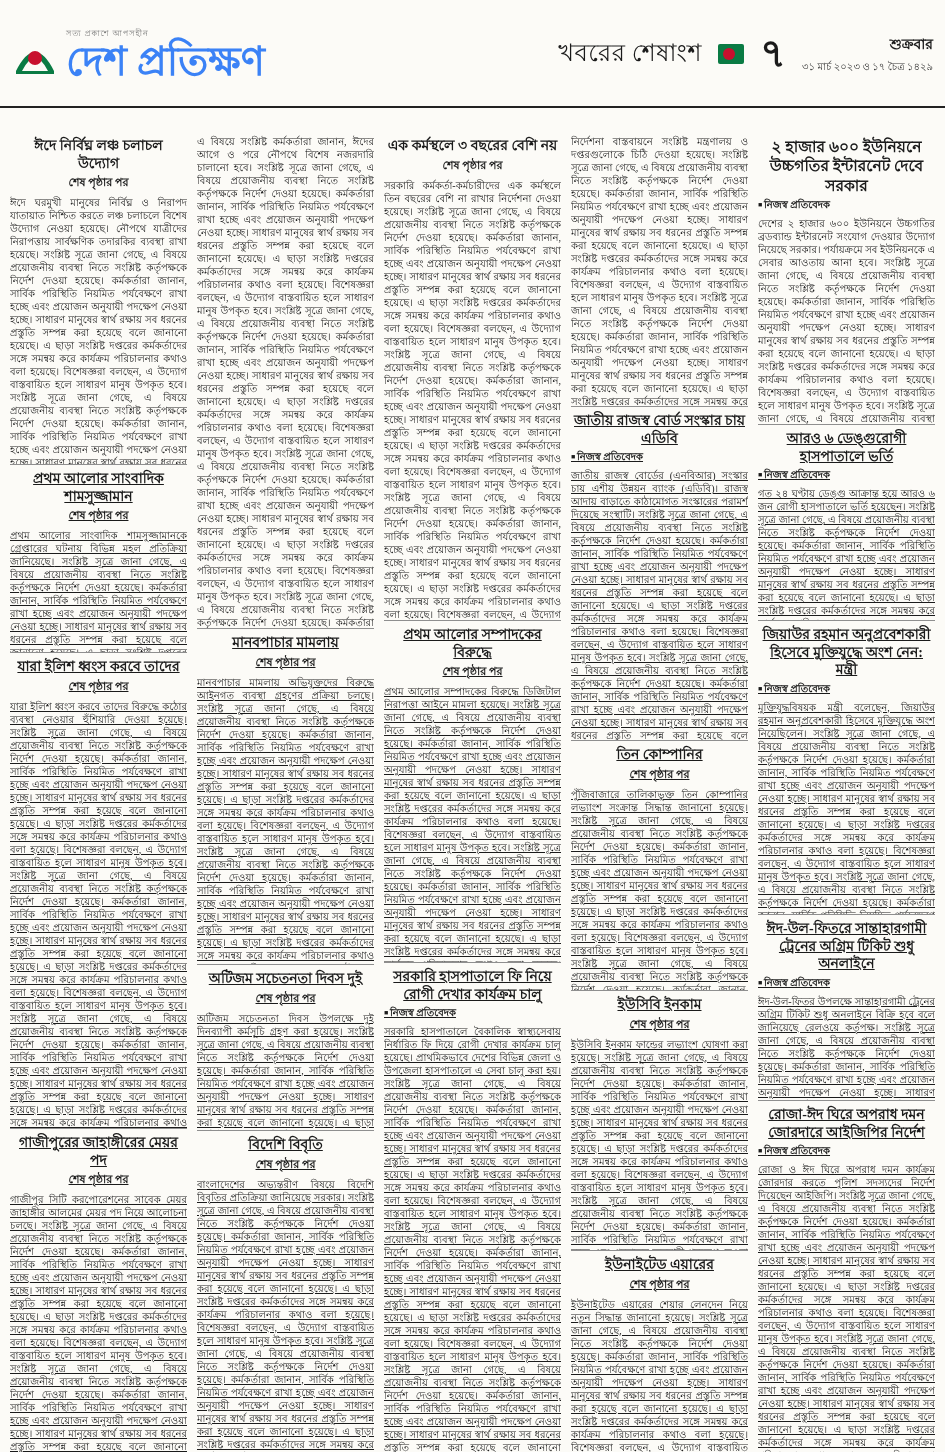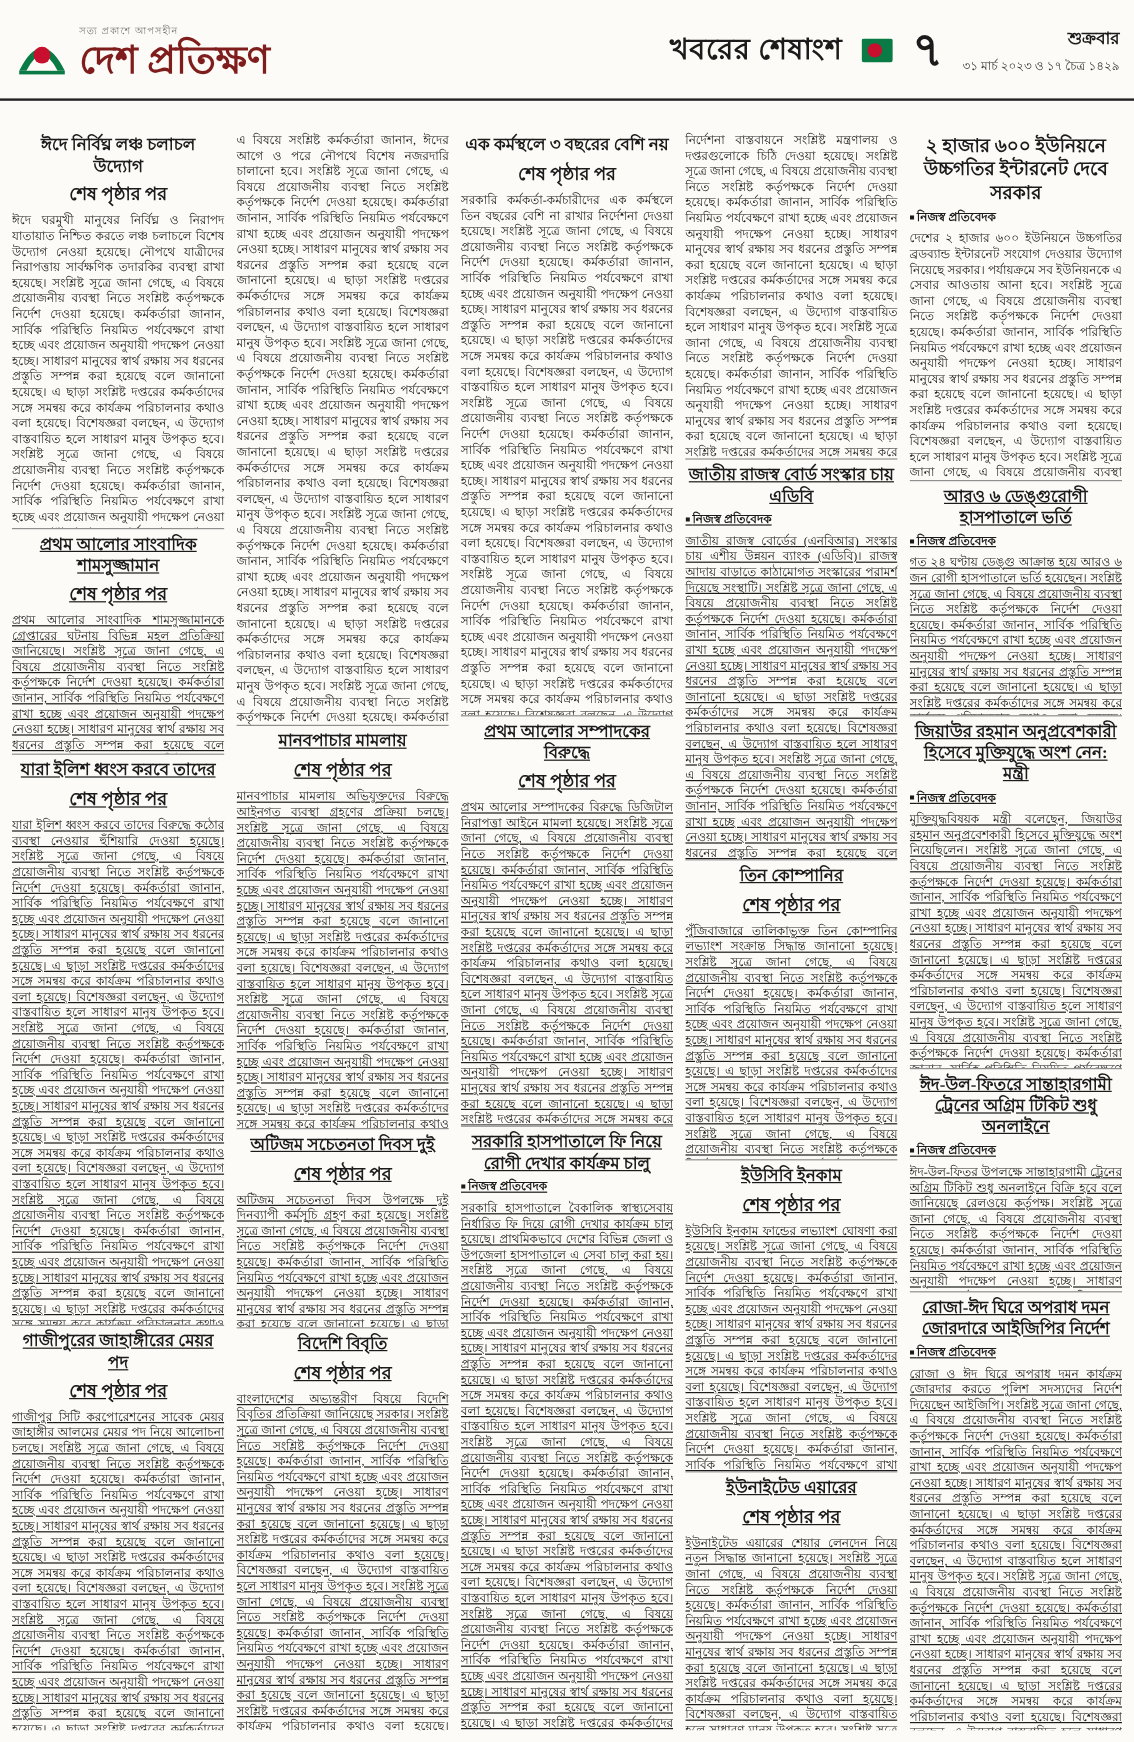--- a/index.html
+++ b/index.html
@@ -1,44 +1,44 @@
 <!DOCTYPE html>
 <html lang="bn"><head>
 <meta charset="utf-8">
 <style>
   * { margin:0; padding:0; box-sizing:border-box; }
   html,body { width:945px; background:#efeee9; }
   body { font-family:"Liberation Serif","DejaVu Serif",serif; color:#1b1b1b; }
   .page { width:945px; height:1452px; background:#fcfbf7; overflow:hidden; }
 
   
-  .header { height:84px; padding:8px 12px 6px; border-bottom:2px solid #222;
+  .header { height:108px; padding:8px 12px 6px; border-bottom:2px solid #222;
             display:flex; justify-content:space-between; align-items:center; }
   .masthead { display:flex; align-items:center; gap:8px; }
   .masthead-logo { width:46px; height:46px; flex:none; }
   .masthead-text .tagline { font-size:8px; color:#777; letter-spacing:1px; margin-bottom:2px; }
-  .masthead-text .title { font-size:32px; font-weight:bold; color:#7f1d1d; line-height:1; }
+  .masthead-text .title { font-size:40px; font-weight:bold; color:#3b82f6; line-height:1; }
   .header-right { display:flex; align-items:center; gap:16px; }
-  .section-title { font-size:24px; font-weight:bold; letter-spacing:.5px; }
+  .section-title { font-size:24px; font-weight:normal; letter-spacing:.5px; }
   .flag-icon { width:26px; height:20px; flex:none; }
   .page-number { font-size:40px; font-weight:bold; line-height:1; }
   .date-block { text-align:right; }
   .date-block .weekday { font-size:14px; font-weight:bold; }
   .date-block .date { font-size:10px; color:#333; margin-top:2px; }
 
   
   .columns { display:flex; gap:10px; padding:24px 10px 8px; height:1366px; overflow:hidden; }
   .col { flex:1 1 0; min-width:0; display:flex; flex-direction:column; overflow:hidden; }
   .article { flex:none; overflow:hidden; padding:3px 0 4px; }
   .col > .article:not(:first-child) { border-top:1px solid #8f8f8f;text-decoration:underline; }
   .article.fill { flex:1 1 auto; min-height:0; }
 
   .headline { font-size:14px; font-weight:bold; line-height:1.25; text-align:center; margin:2px 2px 2px; }
   .headline-lg { font-size:15.5px; }
-  .kicker { font-size:15px; font-weight:bold; text-align:center; margin-bottom:3px; }
+  .kicker { font-size:11px; font-weight:bold; text-align:center; margin-bottom:3px; }
   .byline { font-size:10px; font-weight:bold; margin:1px 0 3px; }
   .byline::before { content:"■ "; font-size:7px; vertical-align:1px; }
   .body { font-size:10px; line-height:13px; text-align:justify; color:#202020; }
 </style>
 </head>
 <body>
 
 <div class="page">
 
   <div class="header">

